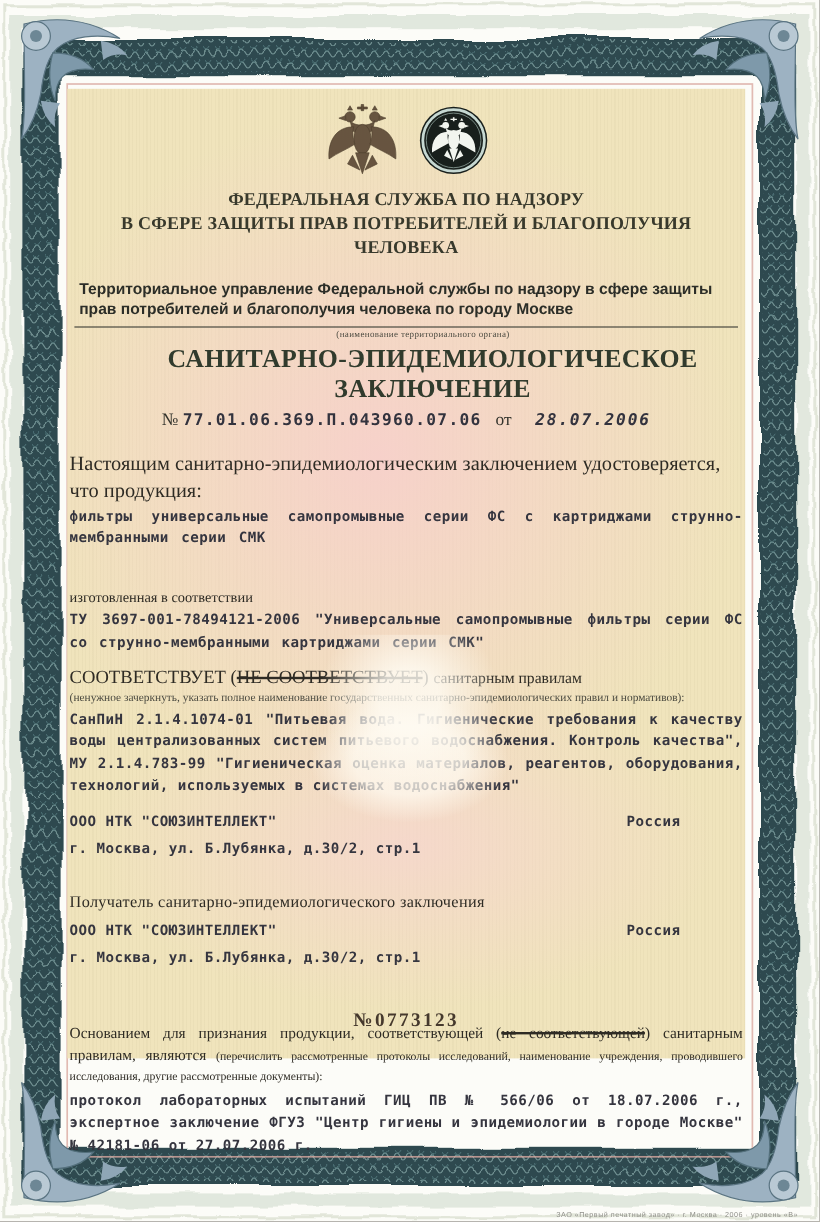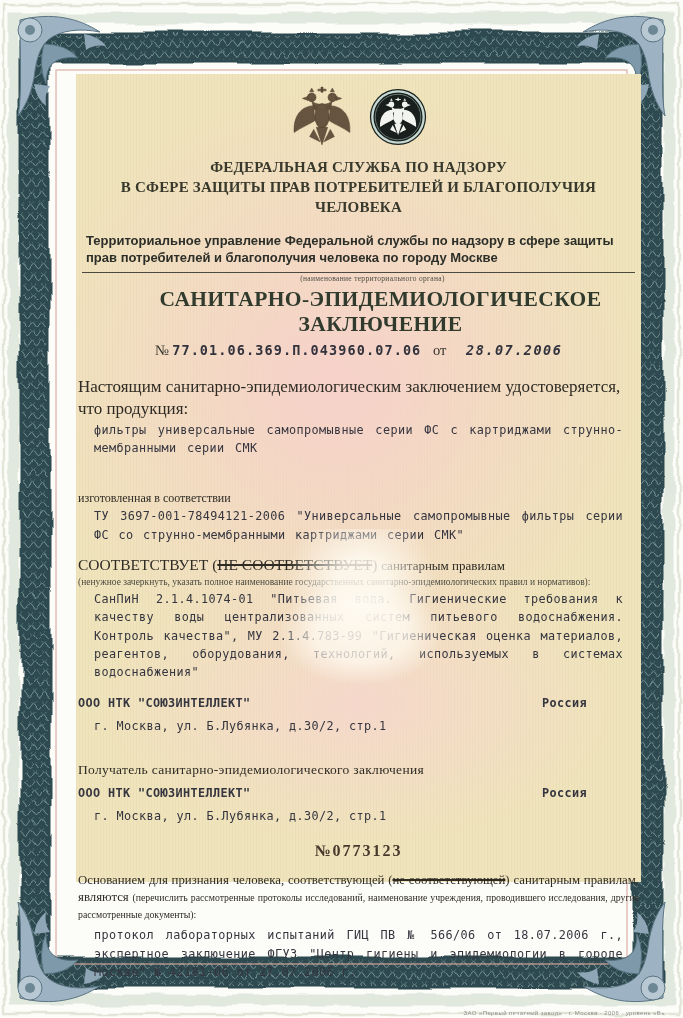--- a/index.html
+++ b/index.html
@@ -3,21 +3,21 @@
 <meta charset="utf-8">
 <style>
   html,body{margin:0;padding:0;background:#888;}
   .page{
     position:relative;width:683px;height:1018px;background:#fcfcf8;
     overflow:hidden;font-family:"Liberation Serif",serif;
   }
   svg.frame{position:absolute;left:0;top:0;z-index:2;pointer-events:none;}
   
   .paper{
-    position:absolute;left:76px;top:74px;width:565px;height:808px;z-index:3;
+    position:absolute;left:56px;top:74px;width:565px;height:808px;z-index:3;
     background:
       radial-gradient(ellipse 54% 36% at 46% 38%, rgba(247,208,203,.95), rgba(247,208,203,0) 100%),
       radial-gradient(ellipse 46% 17% at 50% 78%, rgba(247,213,207,.8), rgba(247,213,207,0) 100%),
       repeating-linear-gradient(90deg, rgba(90,80,40,.035) 0 1px, rgba(0,0,0,0) 1px 3px),
       #f0e4bc;
     color:#2e2b24;
   }
   .paper::after{ 
     content:"";position:absolute;left:170px;top:455px;width:230px;height:190px;
     background:
@@ -36,22 +36,22 @@
   h1.title{ text-align:center;font-size:21.5px;font-weight:bold;color:#313b2d;
     letter-spacing:.4px;margin:4px 0 0;padding-left:44px;}
   .number-line{ text-align:center;margin-top:5px;font-size:14.5px;color:#33332c;}
   .number-line .num{font-family:"DejaVu Sans Mono",monospace;font-weight:bold;
     font-size:13.5px;letter-spacing:1.1px;color:#33333e;}
   .number-line .ot{margin:0 6px 0 8px;}
   .number-line .date{font-family:"DejaVu Sans Mono",monospace;font-weight:bold;
     font-style:italic;font-size:13.5px;letter-spacing:1.5px;color:#33333e;margin-left:10px;}
   
   .serif-p{font-size:17px;margin:0 2px;line-height:1.3;}
-  .mono{font-family:"DejaVu Sans Mono",monospace;font-weight:normal;font-size:11.8px;
-    color:#35353f;line-height:1.55;letter-spacing:.4px;text-align:justify;margin:0 18px;}
+  .mono{font-family:"DejaVu Sans Mono",monospace;font-weight:bold;font-size:11.8px;
+    color:#35353f;line-height:1.55;letter-spacing:.4px;text-align:justify;margin:0 2px;}
   .intro{margin-top:17px;}
   .product-name{margin-top:1px;word-spacing:3px;}
   .made{margin-top:33px;font-size:12px;}
   .spec{margin-top:1px;word-spacing:2px;}
   .compliance{margin:12px 2px 0;font-size:15.5px;color:#2e2b24;}
   .compliance .struck, .basis .struck{text-decoration:line-through;text-decoration-thickness:1.5px;}
   .small-note{font-size:9.5px;color:#4b4a40;line-height:1.3;margin:2px 2px 0;}
   .regulations{margin-top:2px;}
   .label{font-size:13.5px;letter-spacing:.3px;margin-top:15px;}
   .org-row{display:flex;justify-content:space-between;align-items:baseline;
@@ -184,20 +184,20 @@
     </div>
     <p class="mono address">г. Москва, ул. Б.Лубянка, д.30/2, стр.1</p>
 
     <p class="serif-p label recipient-label">Получатель санитарно-эпидемиологического заключения</p>
     <div class="org-row" style="margin-top:8px;">
       <span class="mono-inline">ООО НТК "СОЮЗИНТЕЛЛЕКТ"</span>
       <span class="mono-inline">Россия</span>
     </div>
     <p class="mono address">г. Москва, ул. Б.Лубянка, д.30/2, стр.1</p>
 
-    <p class="basis"><span>Основанием для признания человека, соответствующей (</span><span class="struck">не соответствующей</span><span>) санитарным правилам, являются </span><span class="inline-note">(перечислить рассмотренные протоколы исследований, наименование учреждения, проводившего исследования, другие рассмотренные документы):</span></p>
+    <p class="basis"><span>Основанием для признания продукции, соответствующей (</span><span class="struck">не соответствующей</span><span>) санитарным правилам, являются </span><span class="inline-note">(перечислить рассмотренные протоколы исследований, наименование учреждения, проводившего исследования, другие рассмотренные документы):</span></p>
     <p class="mono documents">протокол лабораторных испытаний ГИЦ ПВ № 566/06 от 18.07.2006 г., экспертное заключение ФГУЗ "Центр гигиены и эпидемиологии в городе Москве" № 42181-06 от 27.07.2006 г.</p>
 
     <div class="serial">№0773123</div>
   </div>
 
   <div class="fineprint">ЗАО «Первый печатный завод» · г. Москва · 2006 · уровень «В»</div>
 </div>
 
 </body></html>

